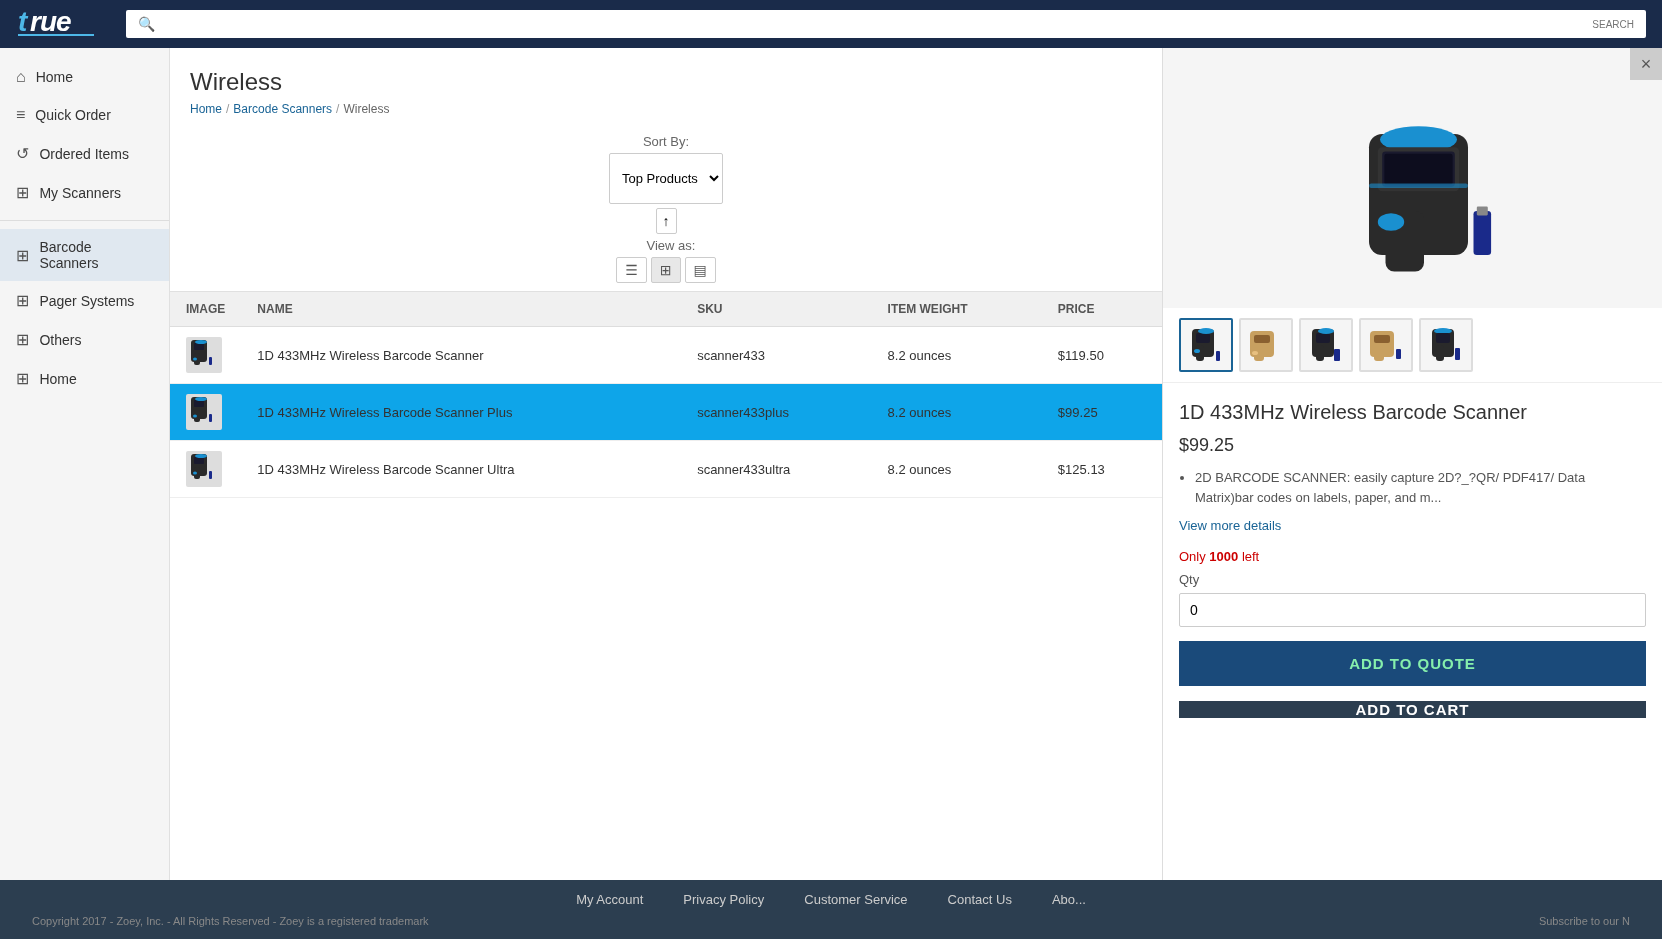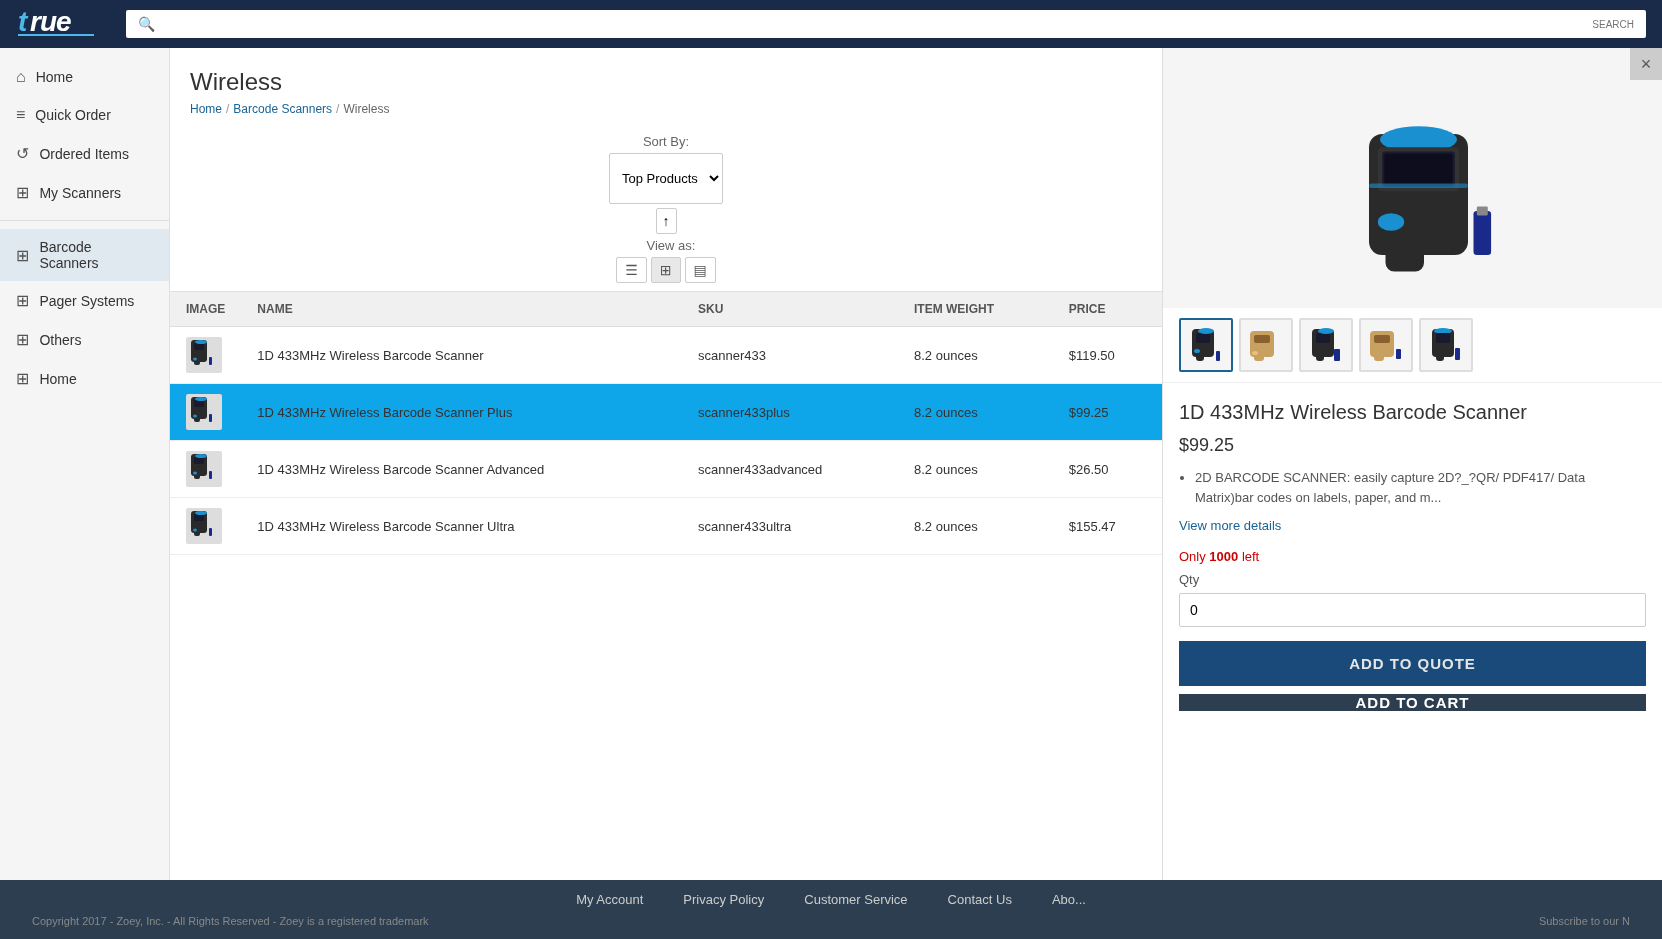--- a/index.html
+++ b/index.html
@@ -301,28 +301,28 @@
       padding: 8px 10px;
       border: 1px solid #ccc;
       border-radius: 2px;
       font-size: 14px;
       text-align: left;
       margin-bottom: 14px;
     }
     .add-to-quote-btn {
       width: 100%;
       background: #1a4a7a;
-      color: #e5e5e5;
+      color: #86efac;
       border: none;
       padding: 14px;
       font-size: 15px;
       font-weight: bold;
       letter-spacing: 1px;
       cursor: pointer;
-      margin-bottom: 8px;
+      margin-bottom: 15px;
       text-transform: uppercase;
     }
     .add-to-cart-btn {
       width: 100%;
       background: #2c3e50;
       color: #fff;
       border: none;
       font-size: 15px;
       font-weight: bold;
       letter-spacing: 1px;
@@ -462,42 +462,24 @@
           <svg viewBox="0 0 36 36" width="36" height="36">
             <rect x="5" y="3" width="16" height="22" rx="3" fill="#2a2a2a"></rect>
             <rect x="8" y="6" width="10" height="7" rx="1" fill="#1a1a2e"></rect>
             <rect x="8" y="16" width="6" height="12" rx="2" fill="#2a2a2a"></rect>
             <ellipse cx="15" cy="5" rx="6" ry="2" fill="#1a90d0"></ellipse>
             <ellipse cx="9" cy="22" rx="2" ry="1.5" fill="#1a90d0"></ellipse>
             <rect x="23" y="20" width="3" height="8" rx="1" fill="#1a2a8a"></rect>
           </svg>
         </div>
       </td>
-      <td>1D 433MHz Wireless Barcode Scanner Advanced</td>
-      <td>scanner433advanced</td>
-      <td>8.2 ounces</td>
-      <td>$26.50</td>
-    </tr>
-          <tr>
-      <td class="product-img-cell">
-        <div class="product-img">
-          <svg viewBox="0 0 36 36" width="36" height="36">
-            <rect x="5" y="3" width="16" height="22" rx="3" fill="#2a2a2a"></rect>
-            <rect x="8" y="6" width="10" height="7" rx="1" fill="#1a1a2e"></rect>
-            <rect x="8" y="16" width="6" height="12" rx="2" fill="#2a2a2a"></rect>
-            <ellipse cx="15" cy="5" rx="6" ry="2" fill="#1a90d0"></ellipse>
-            <ellipse cx="9" cy="22" rx="2" ry="1.5" fill="#1a90d0"></ellipse>
-            <rect x="23" y="20" width="3" height="8" rx="1" fill="#1a2a8a"></rect>
-          </svg>
-        </div>
-      </td>
       <td>1D 433MHz Wireless Barcode Scanner Ultra</td>
       <td>scanner433ultra</td>
       <td>8.2 ounces</td>
-      <td>$155.47</td>
+      <td>$125.13</td>
     </tr>
         </tbody>
     </table>
   </div>
 
   <div class="product-panel">
     <button class="close-btn">×</button>
 
     <div class="panel-image-main">
       <svg viewBox="0 0 200 200" xmlns="http://www.w3.org/2000/svg">

